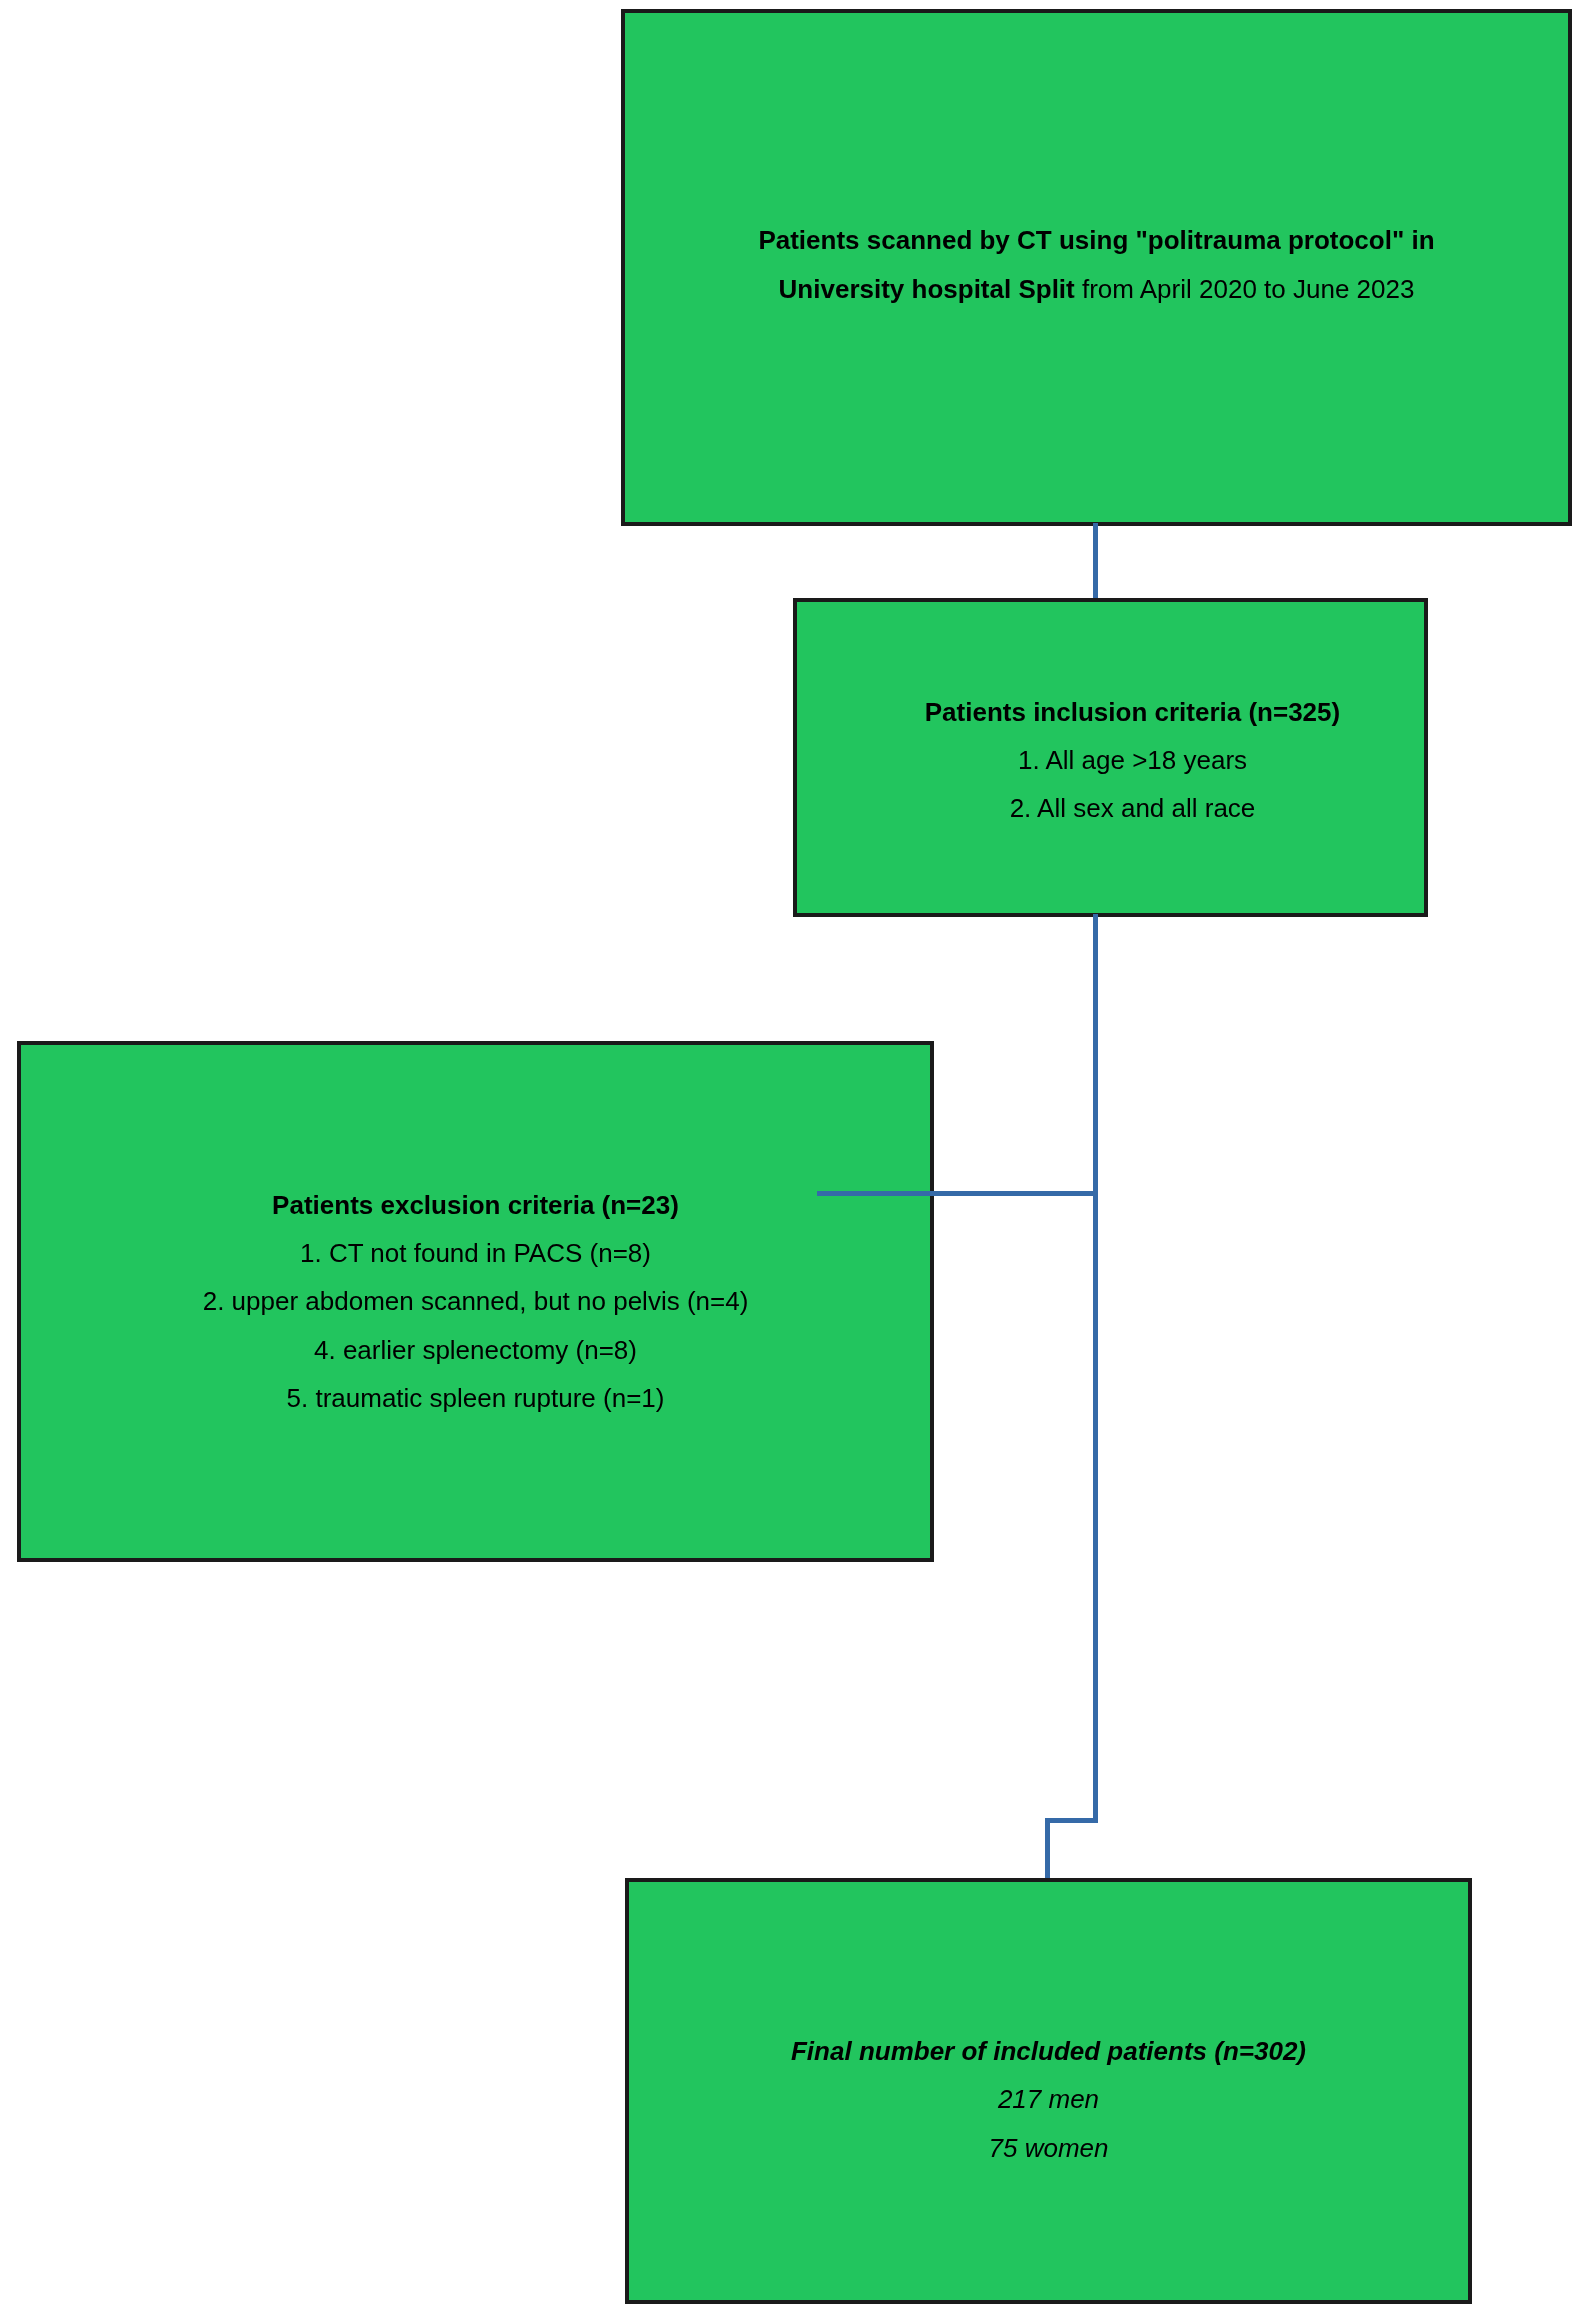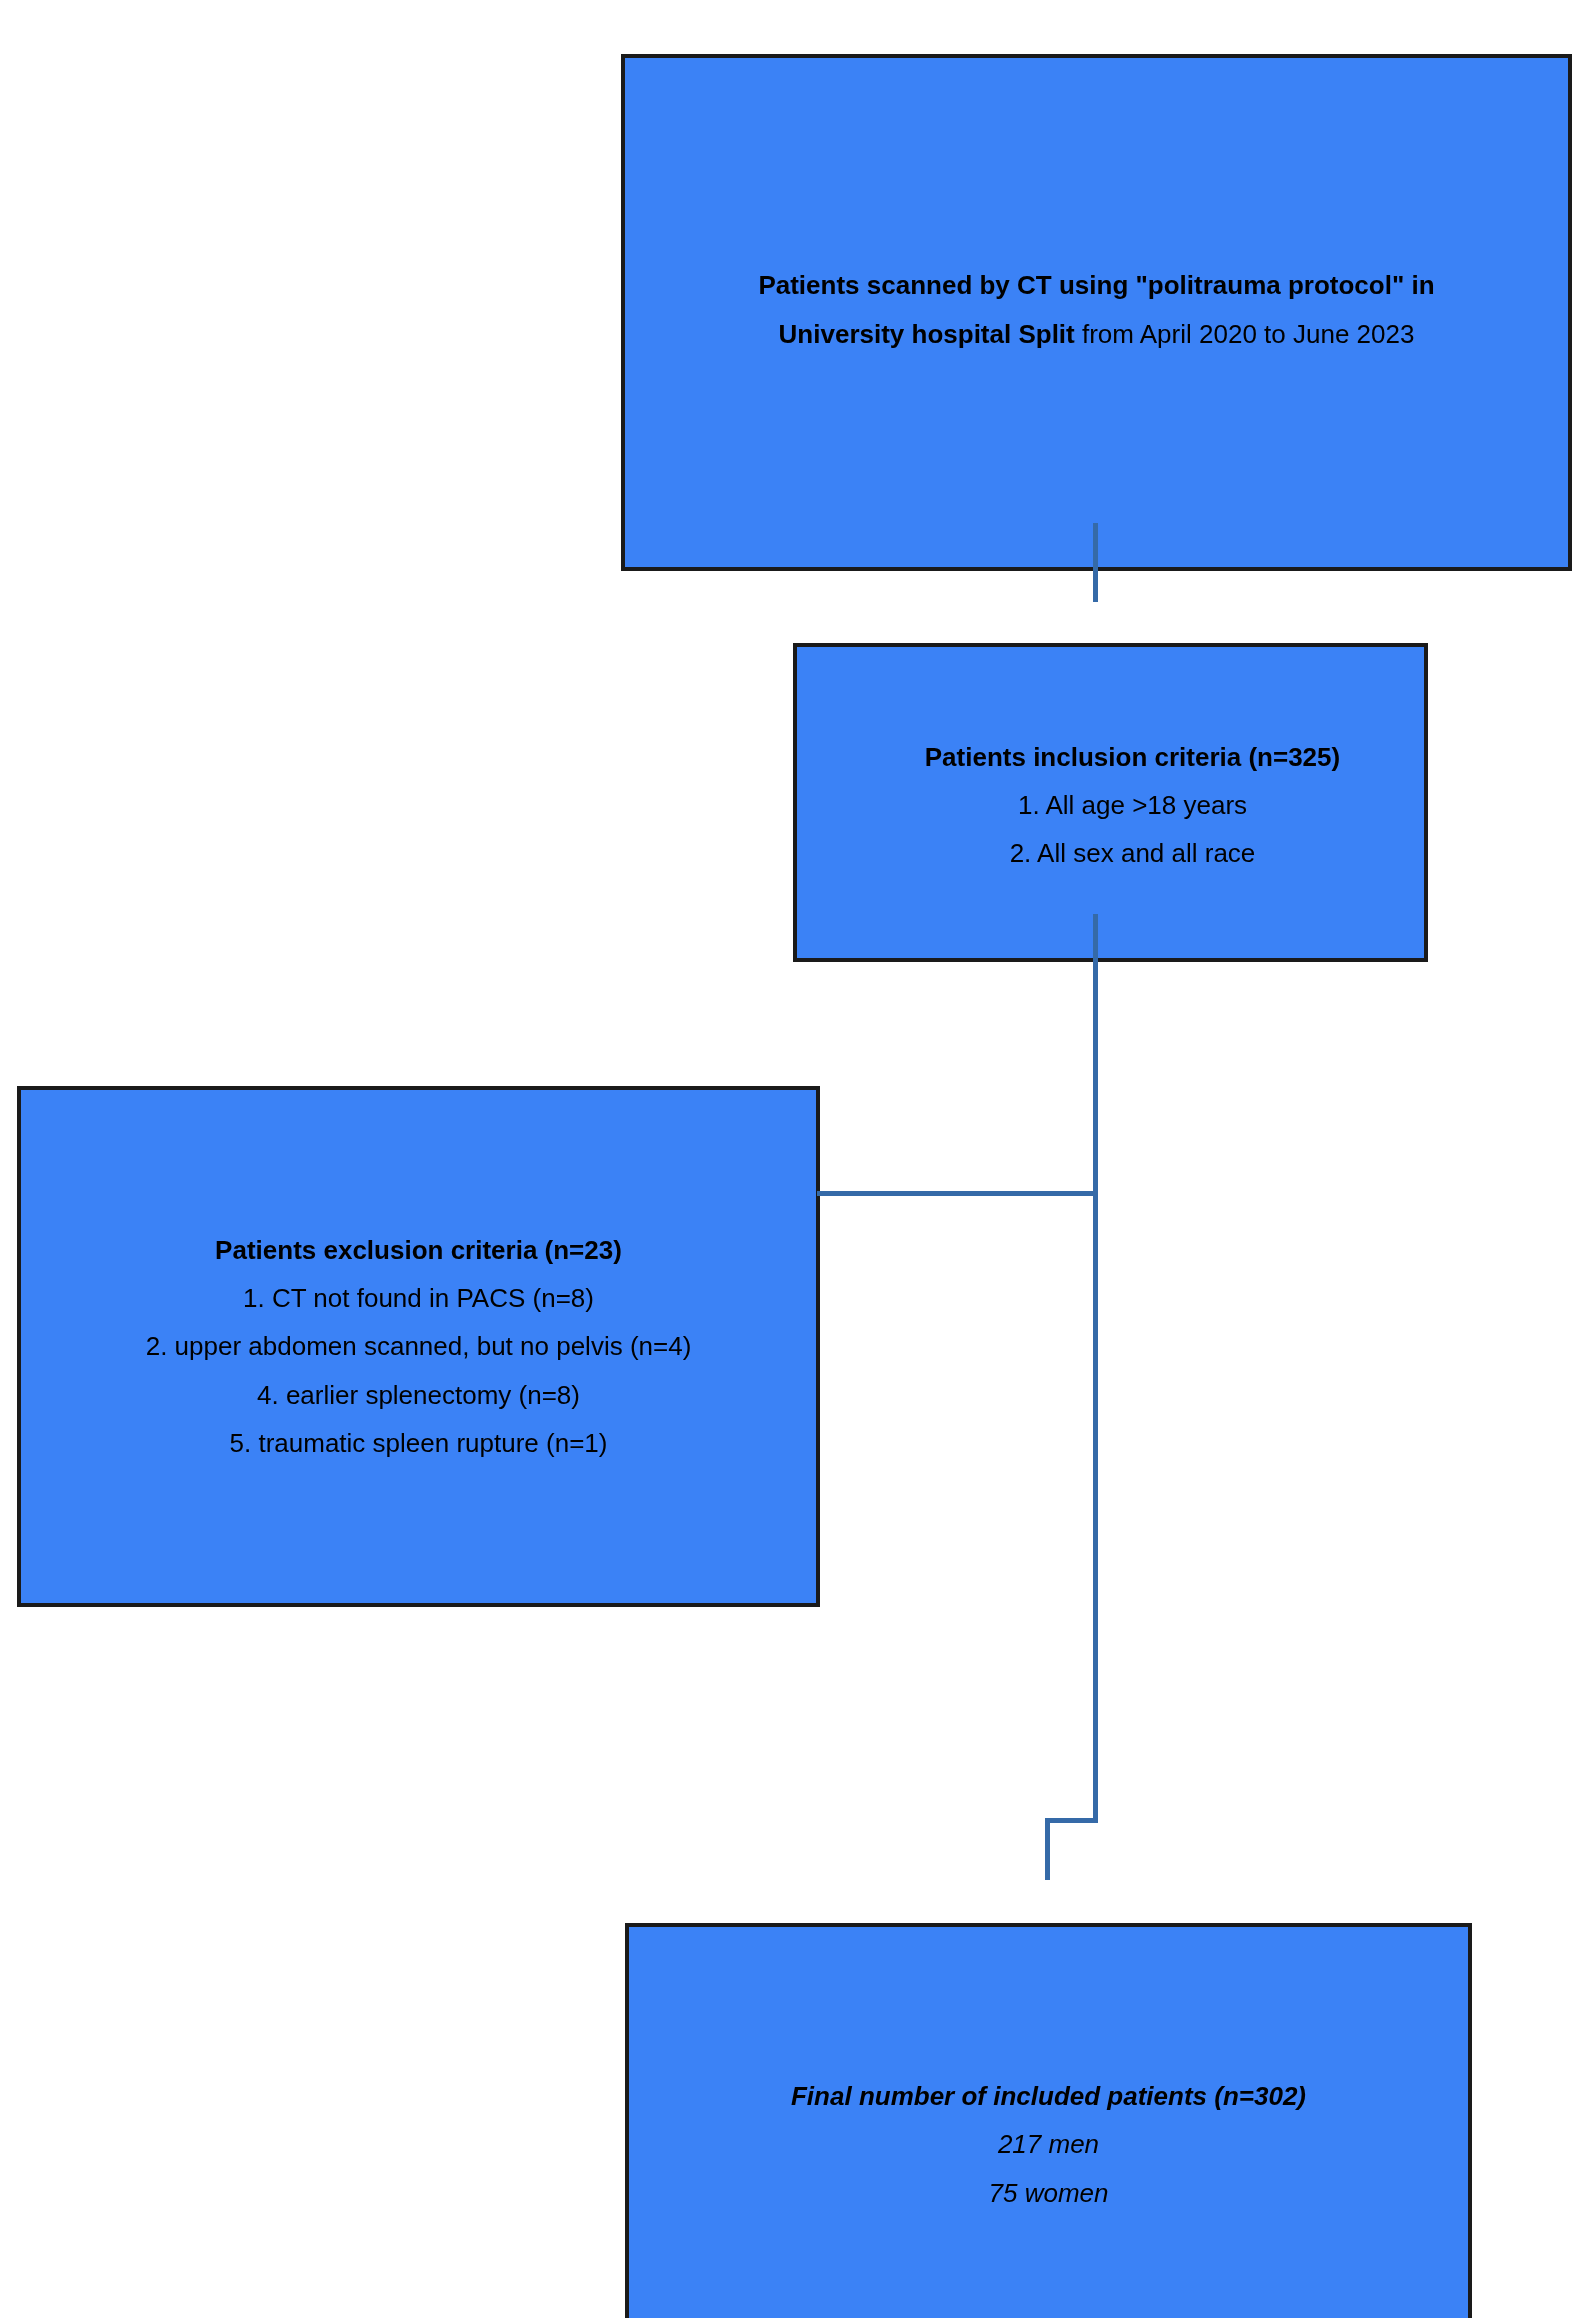--- a/index.html
+++ b/index.html
@@ -16,42 +16,41 @@
     height: 2319px;
     background: #ffffff;
     overflow: hidden;
   }
 
   
   .flow-box {
     position: absolute;
     box-sizing: border-box;
     border: 4.6px solid #1a1a1a;
-    background: #3b82f6;
+    background: #22c55e;
     display: flex;
     flex-direction: column;
     justify-content: center;
     align-items: center;
     text-align: center;
     color: #000000;
-    margin-top: 45px;
   }
   .box-line {
     font-size: 26px;
     line-height: 1.85;
     white-space: nowrap;
     color: #000000;
   }
   .box-line.bold { font-weight: bold; }
   .box-line.wrap { white-space: normal; line-height: 1.55; }
 
   
   #box-source   { left: 621px;  top: 9.2px;   width: 951px; height: 517px; }
   #box-inclusion{ left: 793px; top: 598px;  width: 635px;  height: 319px; padding-left: 44px; }
-  #box-exclusion{ left: 17px;   top: 1041px; width: 803px; height: 521px; }
+  #box-exclusion{ left: 17px;   top: 1041px; width: 917px; height: 521px; }
   #box-final    { left: 625px;  top: 1878px; width: 847px; height: 426px; }
 
   
   #box-source .stack      { margin-top: -5.3px; }
   #box-inclusion .stack   { margin-top: 5.3px; }
   #box-exclusion .stack   { margin-top: 0px; }
   #box-final .stack       { margin-top: 17px; font-style: italic; }
 
   .stack { display: flex; flex-direction: column; align-items: center; }
 

